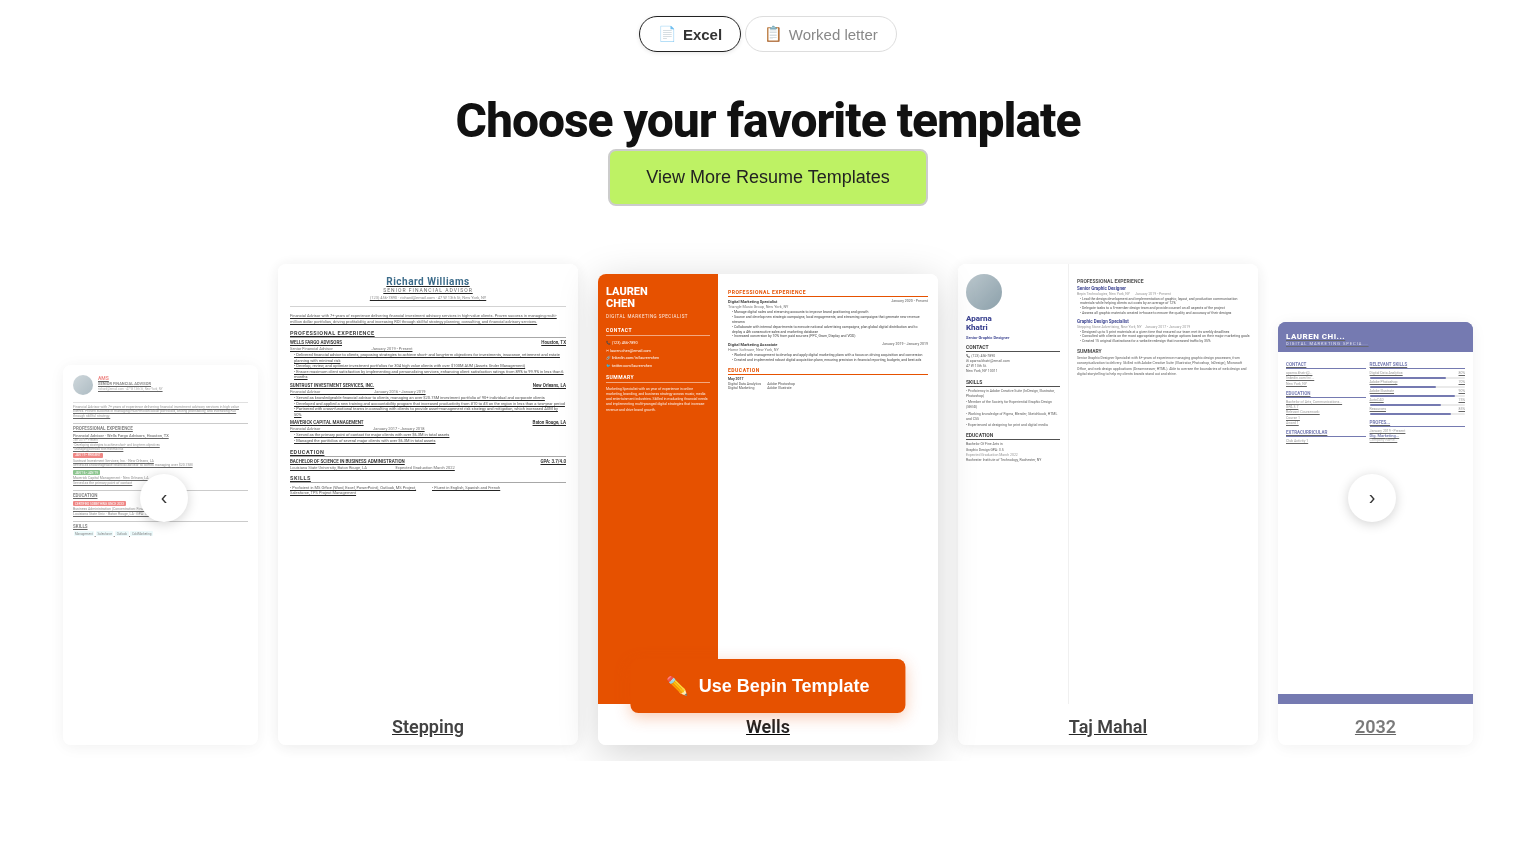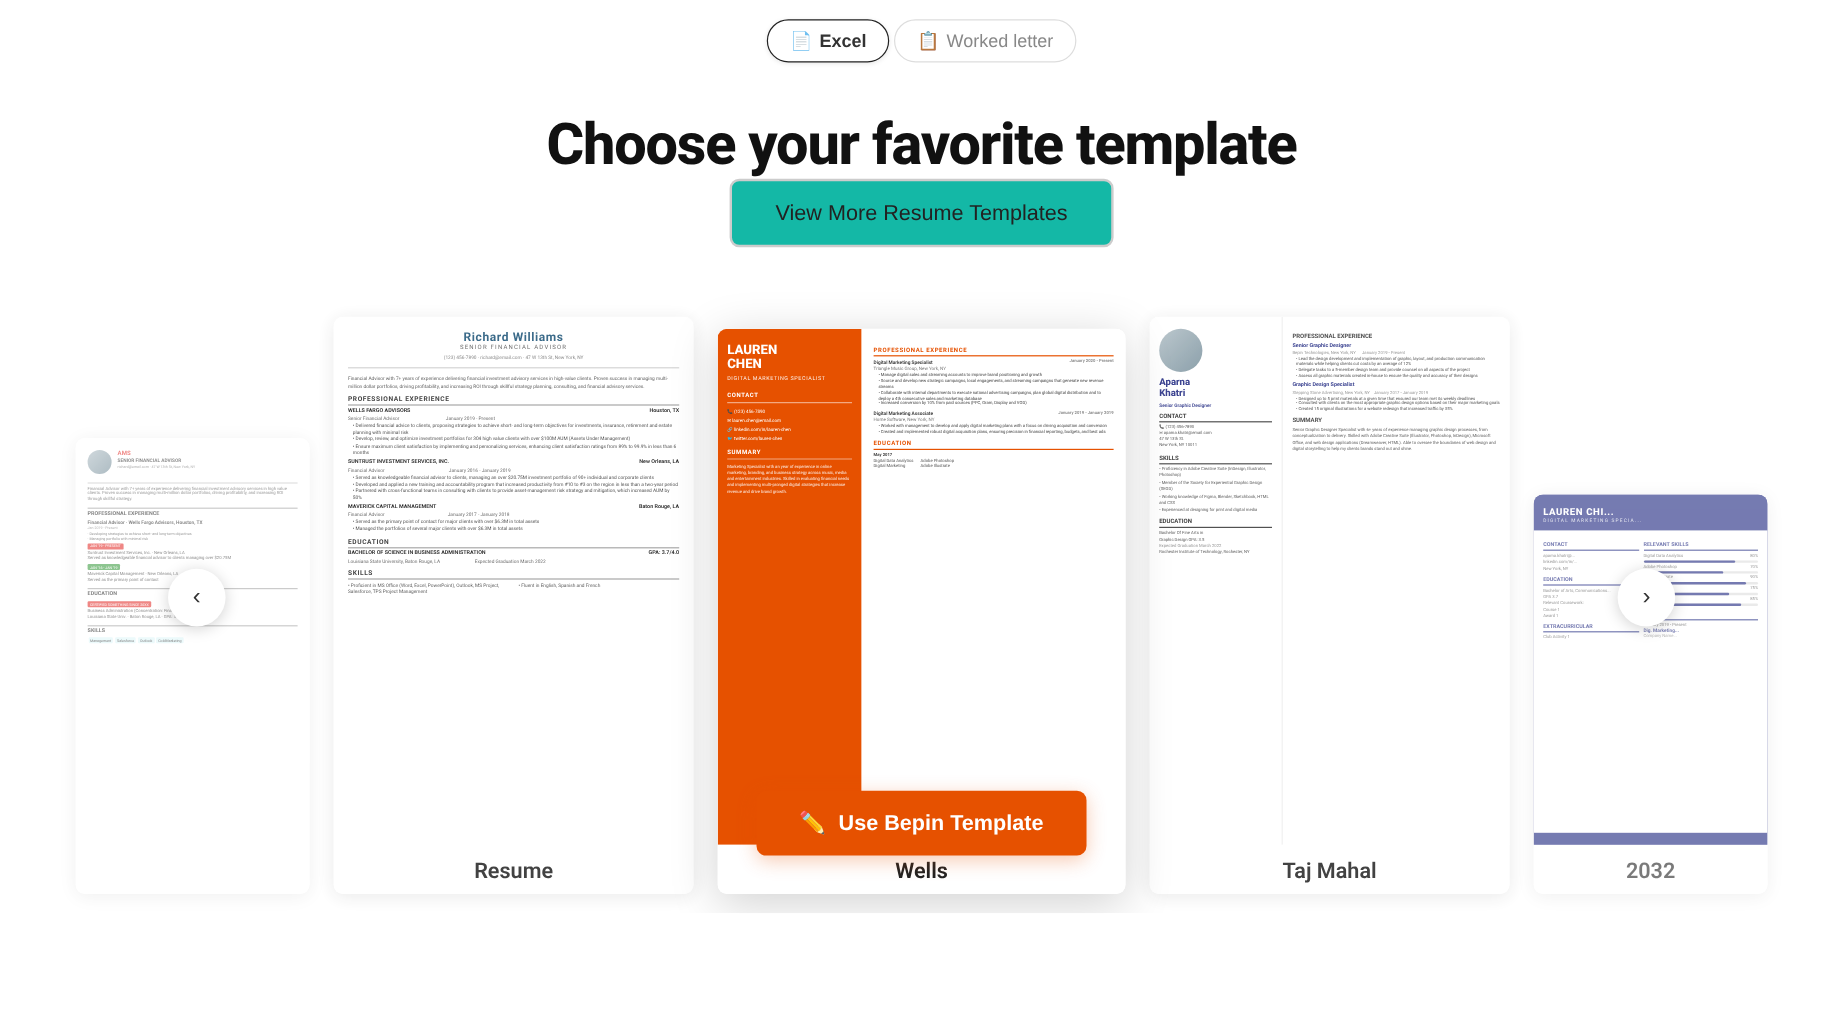--- a/index.html
+++ b/index.html
@@ -61,21 +61,21 @@
       color: #555;
       max-width: 600px;
       margin: 0 auto 32px;
       line-height: 1.6;
     }
     .view-more-btn {
       display: inline-block;
       padding: 16px 36px;
       border: 2px solid #ccc;
       border-radius: 8px;
-      background: #14b8a6;
+      background: #bef264;
       font-size: 18px;
       font-weight: 500;
       color: #222;
       cursor: pointer;
       margin-bottom: 8px;
     }
 
     
     .carousel-wrapper {
       width: 100%;
@@ -94,20 +94,21 @@
 
     .template-card {
       flex: 0 0 auto;
       position: relative;
       border-radius: 8px;
       overflow: hidden;
       background: #fff;
       box-shadow: 0 2px 16px rgba(0,0,0,0.10);
       cursor: pointer;
       transition: transform 0.2s;
+      text-decoration: underline;
     }
     .template-card.center {
       z-index: 10;
       box-shadow: 0 8px 40px rgba(0,0,0,0.18);
     }
     .template-card.side {
       opacity: 0.85;
     }
     .template-card.far-side {
       opacity: 0.6;
@@ -584,21 +585,21 @@
             <span>BACHELOR OF SCIENCE IN BUSINESS ADMINISTRATION</span>
               <span>GPA: 3.7/4.0</span>
           </div>
           <div style="font-size:4px;color:#555;">Louisiana State University, Baton Rouge, LA &nbsp;&nbsp;&nbsp;&nbsp;&nbsp;&nbsp;&nbsp;&nbsp;&nbsp;&nbsp;&nbsp;&nbsp;&nbsp;&nbsp;&nbsp;&nbsp;&nbsp;&nbsp;&nbsp;&nbsp;&nbsp;&nbsp;&nbsp;&nbsp;&nbsp;&nbsp;&nbsp; Expected Graduation March 2022</div>
           <div class="chi-section-title">SKILLS</div>
           <div style="display:flex;gap:8px;">
             <div style="flex:1;font-size:4px;color:#444;">• Proficient in MS Office (Word, Excel, PowerPoint), Outlook, MS Project, Salesforce, TPS Project Management</div>
             <div style="flex:1;font-size:4px;color:#444;">• Fluent in English, Spanish and French</div>
           </div>
         </div>
-        <div class="template-name">Resume</div>
+        <div class="template-name">Stepping</div>
       </div>
 
       <div class="template-card center" style="width:340px;position:relative;">
         <div class="clean-preview">
 
           <div class="clean-left">
             <div class="clean-name">LAUREN<br>CHEN</div>
             <div class="clean-jobtitle">DIGITAL MARKETING SPECIALIST</div>
             <div class="clean-section-label">CONTACT</div>
             <div class="clean-contact-item">📞 (123) 456-7890</div>
@@ -684,21 +685,21 @@
             <div class="taj-bullet">• Consulted with clients on the most appropriate graphic design options based on their major marketing goals</div>
             <div class="taj-bullet">• Created 15 original illustrations for a website redesign that increased traffic by 35%</div>
             <div class="taj-right-section">SUMMARY</div>
             <div class="taj-text">Senior Graphic Designer Specialist with 6+ years of experience managing graphic design processes, from conceptualization to delivery. Skilled with Adobe Creative Suite (Illustrator, Photoshop, InDesign), Microsoft Office, and web design applications (Dreamweaver, HTML). Able to oversee the boundaries of web design and digital storytelling to help my clients brands stand out and shine.</div>
           </div>
         </div>
         <div class="template-name">Taj Mahal</div>
       </div>
 
       <div class="template-card far-side" style="width:195px;overflow:hidden;">
-        <div class="y2024-preview" style="height:292px;position:relative;">
+        <div class="y2024-preview" style="height:382px;position:relative;">
           <div class="y24-header">
             <div class="y24-name">LAUREN CHI...</div>
             <div class="y24-title">DIGITAL MARKETING SPECIA...</div>
           </div>
           <div class="y24-body">
             <div style="display:flex;gap:4px;align-items:flex-start;">
 
               <div style="flex:1;">
                 <div class="y24-section">CONTACT</div>
                 <div class="y24-text">aparna.khatri@...</div>

